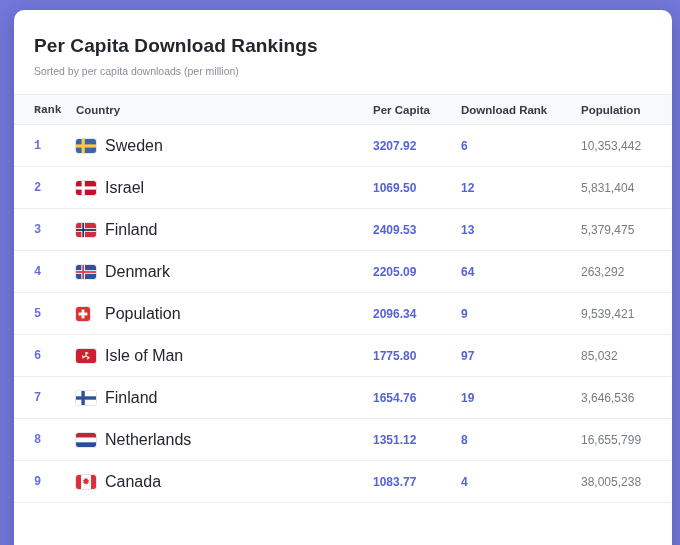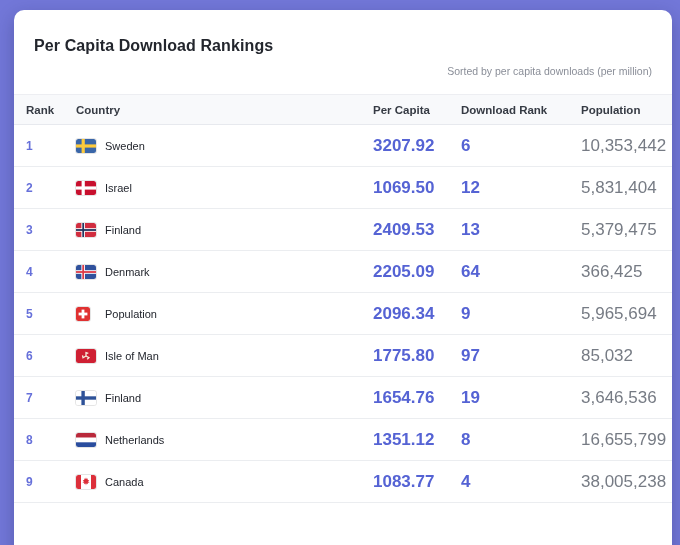--- a/index.html
+++ b/index.html
@@ -9,44 +9,44 @@
     font-family:"Liberation Sans","DejaVu Sans",sans-serif;
   }
   .card {
     position:absolute; left:14px; top:10px; width:658px; height:600px;
     background:#ffffff; border-radius:10px;
     box-shadow:0 6px 18px rgba(25,28,70,.28);
     overflow:hidden;
   }
   .card-header { padding:24px 20px 0 20px; }
   .title {
-    margin:0; font-size:16px; line-height:23px; font-weight:700;
+    margin:0; font-size:19px; line-height:23px; font-weight:700;
     color:#23262d; letter-spacing:.1px;
   }
-  .subtitle { margin:8px 0 0 0; font-size:10.5px; line-height:13px; color:#8a8e98;text-align:right; }
+  .subtitle { margin:8px 0 0 0; font-size:10.5px; line-height:13px; color:#8a8e98; }
 
   table.rankings {
     border-collapse:collapse; table-layout:fixed; width:658px; margin-top:16px;
   }
   thead th {
     text-align:left; font-size:11.5px; font-weight:700; color:#363b44;
     height:29px; padding:0; vertical-align:middle;
     background:#f8f9fb;
     border-top:1px solid #edeef2; border-bottom:1px solid #e7e9ee;
   }
-  th:first-child, td:first-child { padding-left:12px; }
+  th:first-child, td:first-child { padding-left:20px;font-family:Liberation Mono, monospace; }
   tbody td {
     height:41px; padding:0; vertical-align:middle;
     border-bottom:1px solid #ebedf0; font-size:12px;
   }
   td.rank   { color:#6670da; font-weight:600; font-size:12px; }
-  td.percap, td.dlrank { color:#5563d4; font-weight:700; font-size:17px; }
-  td.pop    { color:#767b84; font-weight:400; font-size:17px; }
+  td.percap, td.dlrank { color:#5563d4; font-weight:700; font-size:12px; }
+  td.pop    { color:#767b84; font-weight:400; font-size:12px; }
   .country-wrap { display:flex; align-items:center; gap:9px; }
-  .cname { color:#23262e; font-weight:500; font-size:11px; }
+  .cname { color:#23262e; font-weight:500; font-size:16px; }
   .flag { display:inline-flex; width:20px; justify-content:flex-start; }
   .flag svg { display:block; border-radius:2.5px; box-shadow:0 0 0 1px rgba(0,0,0,.10); }
 </style>
 </head>
 <body>
 
 <div class="frame">
   <div class="card">
     <div class="card-header">
       <h1 class="title">Per Capita Download Rankings</h1>
@@ -137,39 +137,39 @@
                     <rect y="5.2" width="20" height="3.6" fill="#fff"></rect>
                     <rect x="6.3" width="1.8" height="14" fill="#dc3a47"></rect>
                     <rect y="6.1" width="20" height="1.8" fill="#dc3a47"></rect>
                   </svg>
                 </span>
                 <span class="cname">Denmark</span>
               </span>
             </td>
             <td class="percap">2205.09</td>
             <td class="dlrank">64</td>
-            <td class="pop">366,425</td>
+            <td class="pop">263,292</td>
           </tr>
           <tr>
             <td class="rank">5</td>
             <td class="country">
               <span class="country-wrap">
                 <span class="flag">
                   <svg width="14" height="14" viewBox="0 0 14 14">
                     <rect width="14" height="14" fill="#e03131"></rect>
                     <rect x="5.6" y="2.6" width="2.8" height="8.8" fill="#fff"></rect>
                     <rect x="2.6" y="5.6" width="8.8" height="2.8" fill="#fff"></rect>
                   </svg>
                 </span>
                 <span class="cname">Population</span>
               </span>
             </td>
             <td class="percap">2096.34</td>
             <td class="dlrank">9</td>
-            <td class="pop">5,965,694</td>
+            <td class="pop">9,539,421</td>
           </tr>
           <tr>
             <td class="rank">6</td>
             <td class="country">
               <span class="country-wrap">
                 <span class="flag">
                   <svg width="20" height="14" viewBox="0 0 20 14">
                     <rect width="20" height="14" fill="#cf2033"></rect>
                     <g stroke="#f5efdc" stroke-width="1.3" fill="none">
                       <path d="M10 7 L10 3.6 L12.3 4.3"></path>

